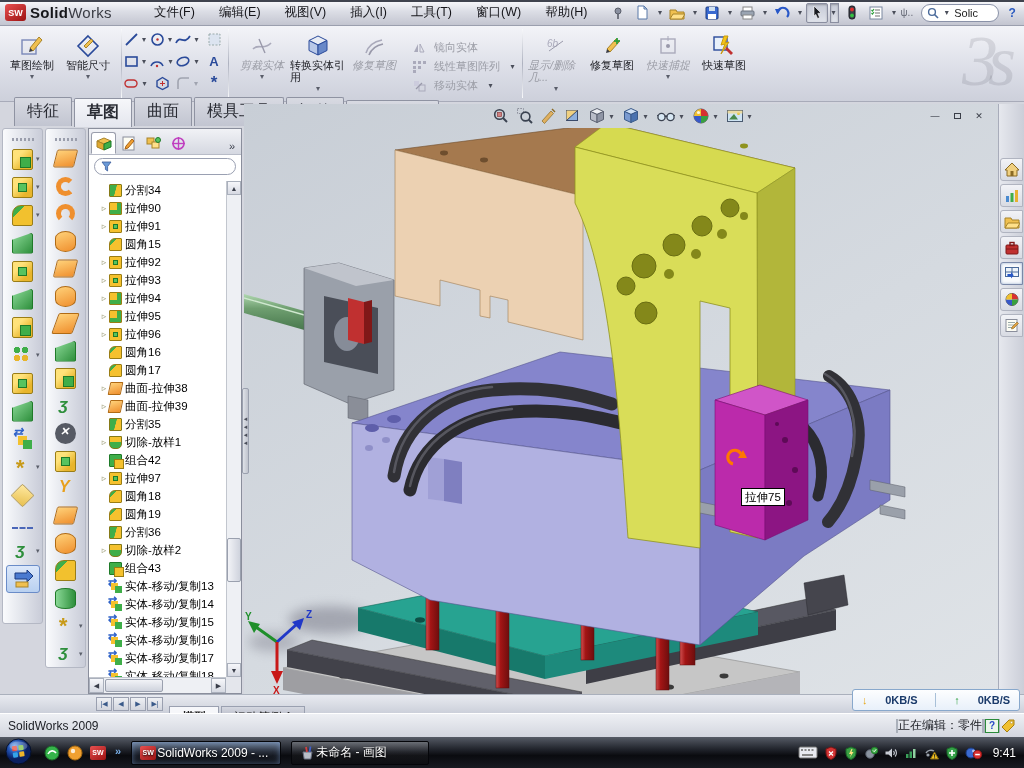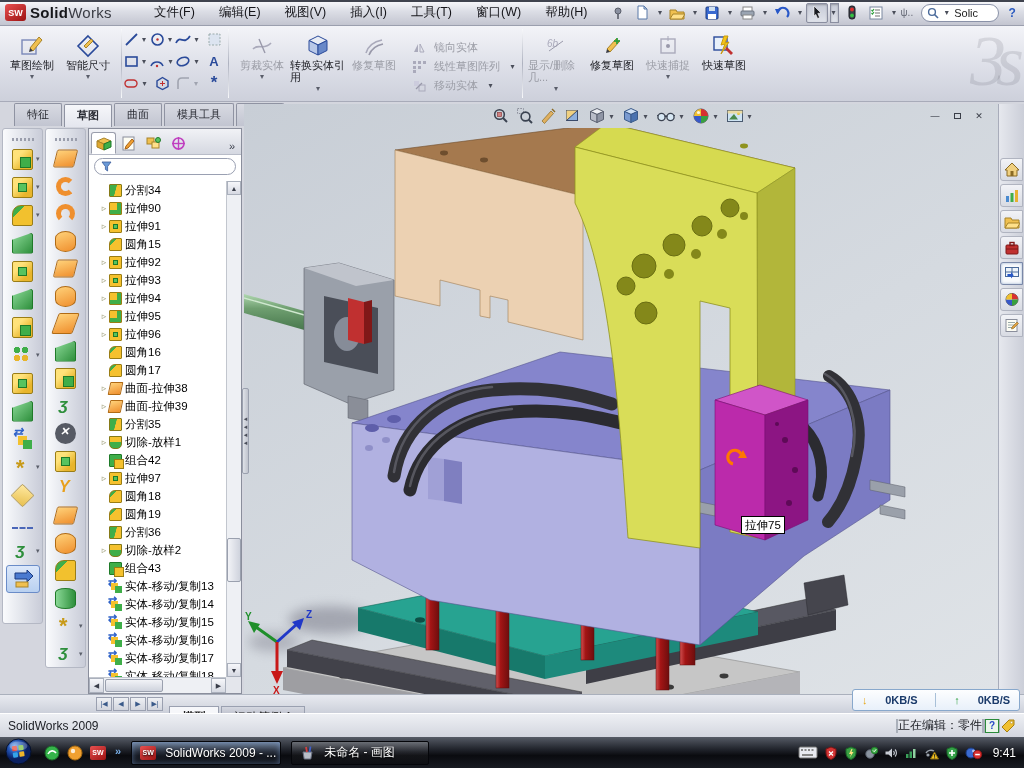--- a/index.html
+++ b/index.html
@@ -25,39 +25,39 @@
   .dd { font-size:8px; color:#4a4e5a; width:9px; text-align:center; }
   .sel-pressed { border:1px solid #8a8ea0; background:linear-gradient(#c6cad6,#dfe2ea); box-shadow:inset 0 1px 2px rgba(0,0,0,.25); }
   .search-pill { display:flex; align-items:center; width:78px; height:18px; border:1px solid #8a92a8;
     border-radius:9px; background:#fff; padding:0 5px; margin-left:6px; gap:3px; }
   .search-pill .sv { font-size:11px; color:#222; }
   .gl-restore { width:8px; height:7px; border:1.4px solid #32343c; display:block; }
 
   
   .ribbon { position:absolute; top:26px; left:0; right:0; height:76px;
     background:linear-gradient(#f3f4f8,#dddfe8 55%,#cdd0db); border-bottom:1px solid #a8abb9; display:flex; }
-  .watermark { position:absolute; right:10px; top:-6px; font-family:"Liberation Serif",serif; font-style:italic;
+  .watermark { position:absolute; right:18px; top:-6px; font-family:"Liberation Serif",serif; font-style:italic;
     font-size:72px; color:rgba(70,74,88,.14); letter-spacing:-10px; pointer-events:none; }
   .rgroup { display:flex; align-items:flex-start; padding:4px 4px; }
   .rsep { width:1px; background:linear-gradient(#f8f9fb,#aeb2c0,#f8f9fb); margin:3px 1px; }
   .bigbtn { width:56px; display:flex; flex-direction:column; align-items:center; padding-top:3px; }
   .bigbtn .bic { height:26px; display:flex; align-items:center; justify-content:center; }
   .bigbtn .blbl { font-size:11px; line-height:12px; color:#1d1e24; }
   .bigbtn .bdd { font-size:8px; color:#5a5e6a; margin-top:1px; }
-  .bigbtn.dis .blbl { color:#9b9da6; }
+  .bigbtn.dis .blbl { color:#9b9da6;font-style:italic; }
   .sgrid { display:grid; grid-template-columns:repeat(4,26px); grid-auto-rows:22px; margin-top:2px; }
   .scell { display:flex; align-items:center; justify-content:center; gap:1px; }
   .scell svg { display:block; }
   .stackcol { display:flex; flex-direction:column; justify-content:center; gap:4px; padding:6px 4px 0 6px; }
   .srow { display:flex; align-items:center; gap:8px; font-size:11px; color:#9b9da6; white-space:nowrap; }
   .srow svg { flex:none; }
 
   
   .cmtabs { position:absolute; top:102px; left:0; width:400px; height:24px; display:flex; align-items:flex-end; padding-left:14px; }
-  .ctab { padding:3px 12px 4px; font-size:11px; color:#2a2c34; border:1px solid #8f93a2; border-bottom:none;
+  .ctab { padding:3px 12px 4px; font-size:16px; color:#2a2c34; border:1px solid #8f93a2; border-bottom:none;
     background:linear-gradient(#d8dae2,#c2c5d1); margin-right:2px; border-radius:2px 2px 0 0; white-space:nowrap; }
   .ctab.active { background:linear-gradient(#f6f7fa,#e4e6ee); font-weight:bold; position:relative; top:1px; }
 
   
   .vstrip { position:absolute; width:41px; border:1px solid #b4b8c4; border-radius:3px;
     background:linear-gradient(90deg,#fafbfd,#dcdfe7 60%,#c9ccd8); padding-top:9px;
     display:flex; flex-direction:column; align-items:center; }
   .vstrip::before { content:""; width:22px; height:3px; margin-bottom:4px;
     background:repeating-linear-gradient(90deg,#9a9eac 0 2px,transparent 2px 4px); }
   .tslot { position:relative; width:34px; height:28px; display:flex; align-items:center; justify-content:center; }
@@ -130,21 +130,21 @@
 
   
   .vp { position:absolute; left:244px; top:104px; width:754px; height:590px; overflow:hidden;
     background:linear-gradient(150deg,#c8ced6,#d5dae0 55%,#dfe3e7); }
   .scene { position:absolute; left:0; top:24px; }
   .hud { position:absolute; top:3px; left:248px; display:flex; align-items:center; gap:6px; }
   .hudbtn { display:flex; align-items:center; gap:1px; }
   .docbtns { position:absolute; top:4px; right:10px; display:flex; gap:4px; }
   .dbtn { width:18px; height:15px; display:flex; align-items:center; justify-content:center; font-size:9px; color:#3a3e48; }
   .dbtn .gl-restore { width:7px; height:6px; border:1.3px solid #3a3e48; }
-  .tooltip { position:absolute; left:497px; top:412px; background:#fff; border:1px solid #000; font-size:11.5px; padding:0 3px; line-height:16px; color:#000; z-index:6; }
+  .tooltip { position:absolute; left:497px; top:384px; background:#fff; border:1px solid #000; font-size:11.5px; padding:0 3px; line-height:16px; color:#000; z-index:6; }
 
   
   .taskpane { position:absolute; right:0; top:104px; width:26px; height:590px;
     background:linear-gradient(90deg,#e6e8ee,#cbced8); border-left:1px solid #a8acba; }
   .tpcol { margin-top:54px; display:flex; flex-direction:column; align-items:center; gap:3px; }
   .tpbtn { width:23px; height:23px; border:1px solid #b0b4c0; border-radius:3px 0 0 3px;
     background:linear-gradient(#f2f3f7,#d8dbe3); display:flex; align-items:center; justify-content:center; }
   .tpbtn.active { background:#f8fafc; border-color:#7a88a8; box-shadow:inset 0 0 3px #9ab0d0; }
 
   
@@ -172,21 +172,21 @@
     display:flex; align-items:center; justify-content:space-around; font-size:11px; font-weight:bold; color:#1a3a6a; }
   .netw .arr-d { color:#e8a818; } .netw .arr-u { color:#2fa040; }
   .netw .ndiv { width:1px; height:14px; background:#a8c0d8; }
 
   
   .taskbar { position:absolute; left:0; right:0; top:737px; height:31px;
     background:linear-gradient(#565b66,#23262e 38%,#0a0b0f 60%,#181b22); display:flex; align-items:center; }
   .orb { margin-left:5px; flex:none; }
   .ql { display:flex; align-items:center; gap:7px; margin-left:12px; }
   .qchev { color:#7ab0e8; font-size:11px; font-weight:bold; margin-left:2px; align-self:flex-start; }
-  .wbtn-task { display:flex; align-items:center; gap:9px; height:24px; margin-left:10px; padding:0 8px; width:150px;
+  .wbtn-task { display:flex; align-items:center; gap:1px; height:24px; margin-left:10px; padding:0 8px; width:150px;
     border:1px solid #05060a; border-radius:2px; color:#fff; font-size:12px; white-space:nowrap; overflow:hidden;
     background:linear-gradient(rgba(255,255,255,.22),rgba(255,255,255,.06) 45%,rgba(0,0,0,.3)); text-shadow:0 1px 2px #000; }
   .wbtn-task.active { background:linear-gradient(rgba(160,190,230,.45),rgba(90,110,140,.25) 45%,rgba(0,0,0,.35)); box-shadow:inset 0 0 6px rgba(140,180,240,.5); }
   .swcube { width:16px; height:14px; border-radius:2px; background:linear-gradient(145deg,#e85050,#9c1212);
     color:#fff; font-size:7px; font-weight:bold; display:flex; align-items:center; justify-content:center; flex:none; }
   .tray { margin-left:auto; display:flex; align-items:center; gap:6px; margin-right:8px; }
   .clock { color:#fff; font-size:12px; margin-left:4px; text-shadow:0 1px 2px #000; }
 </style>
 </head>
 <body>

